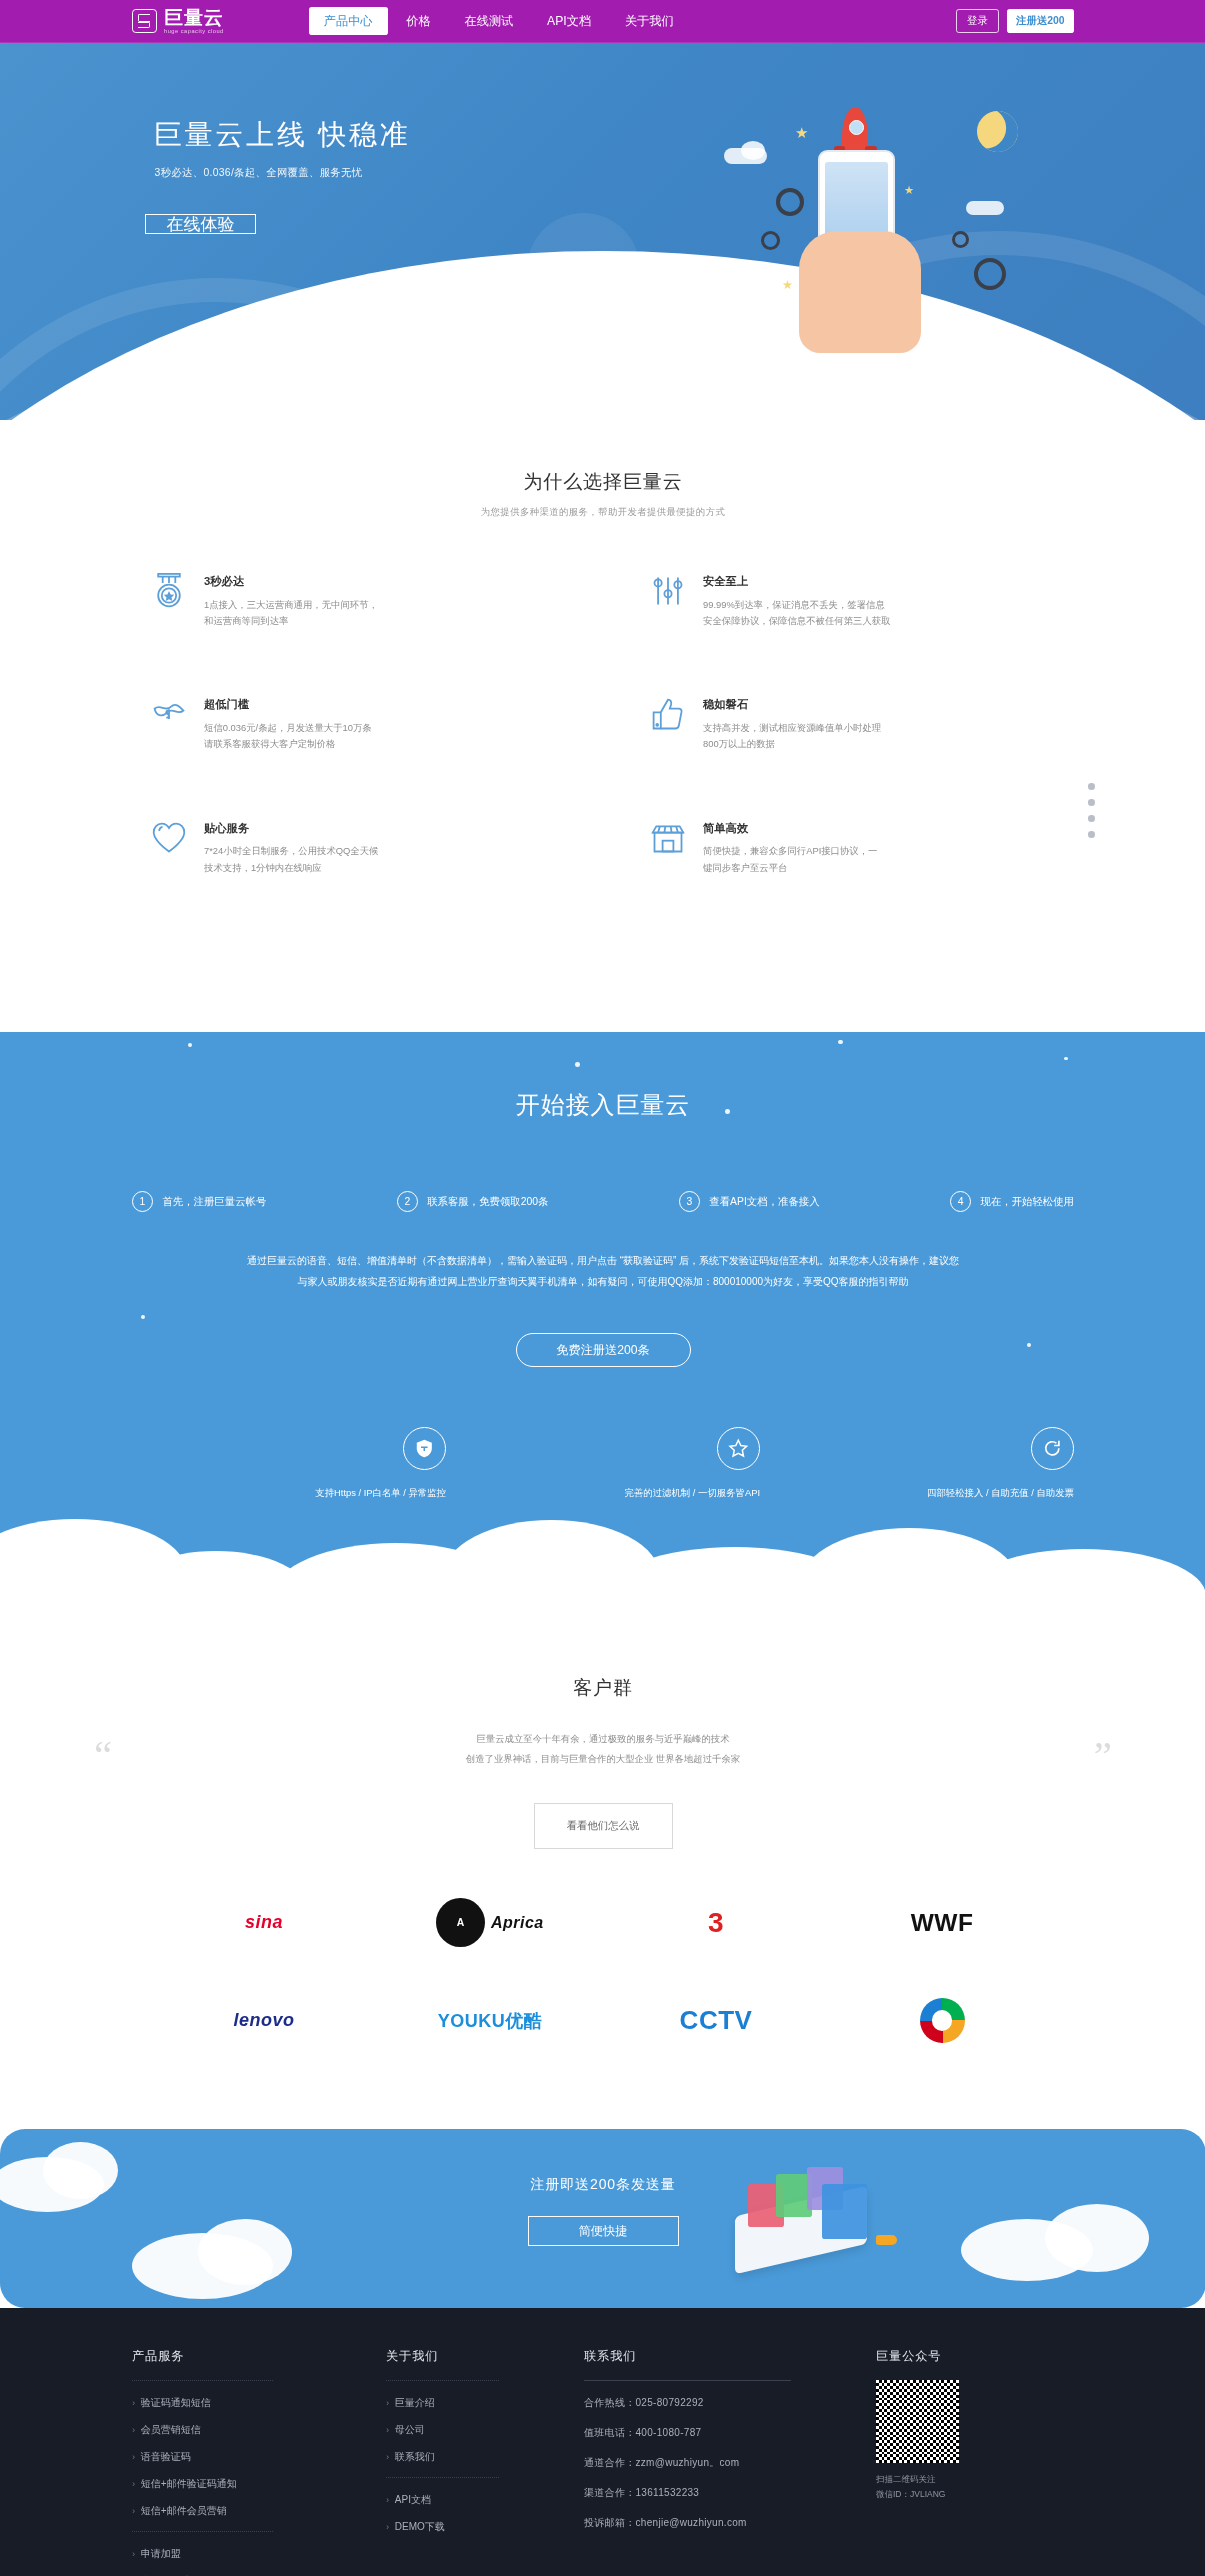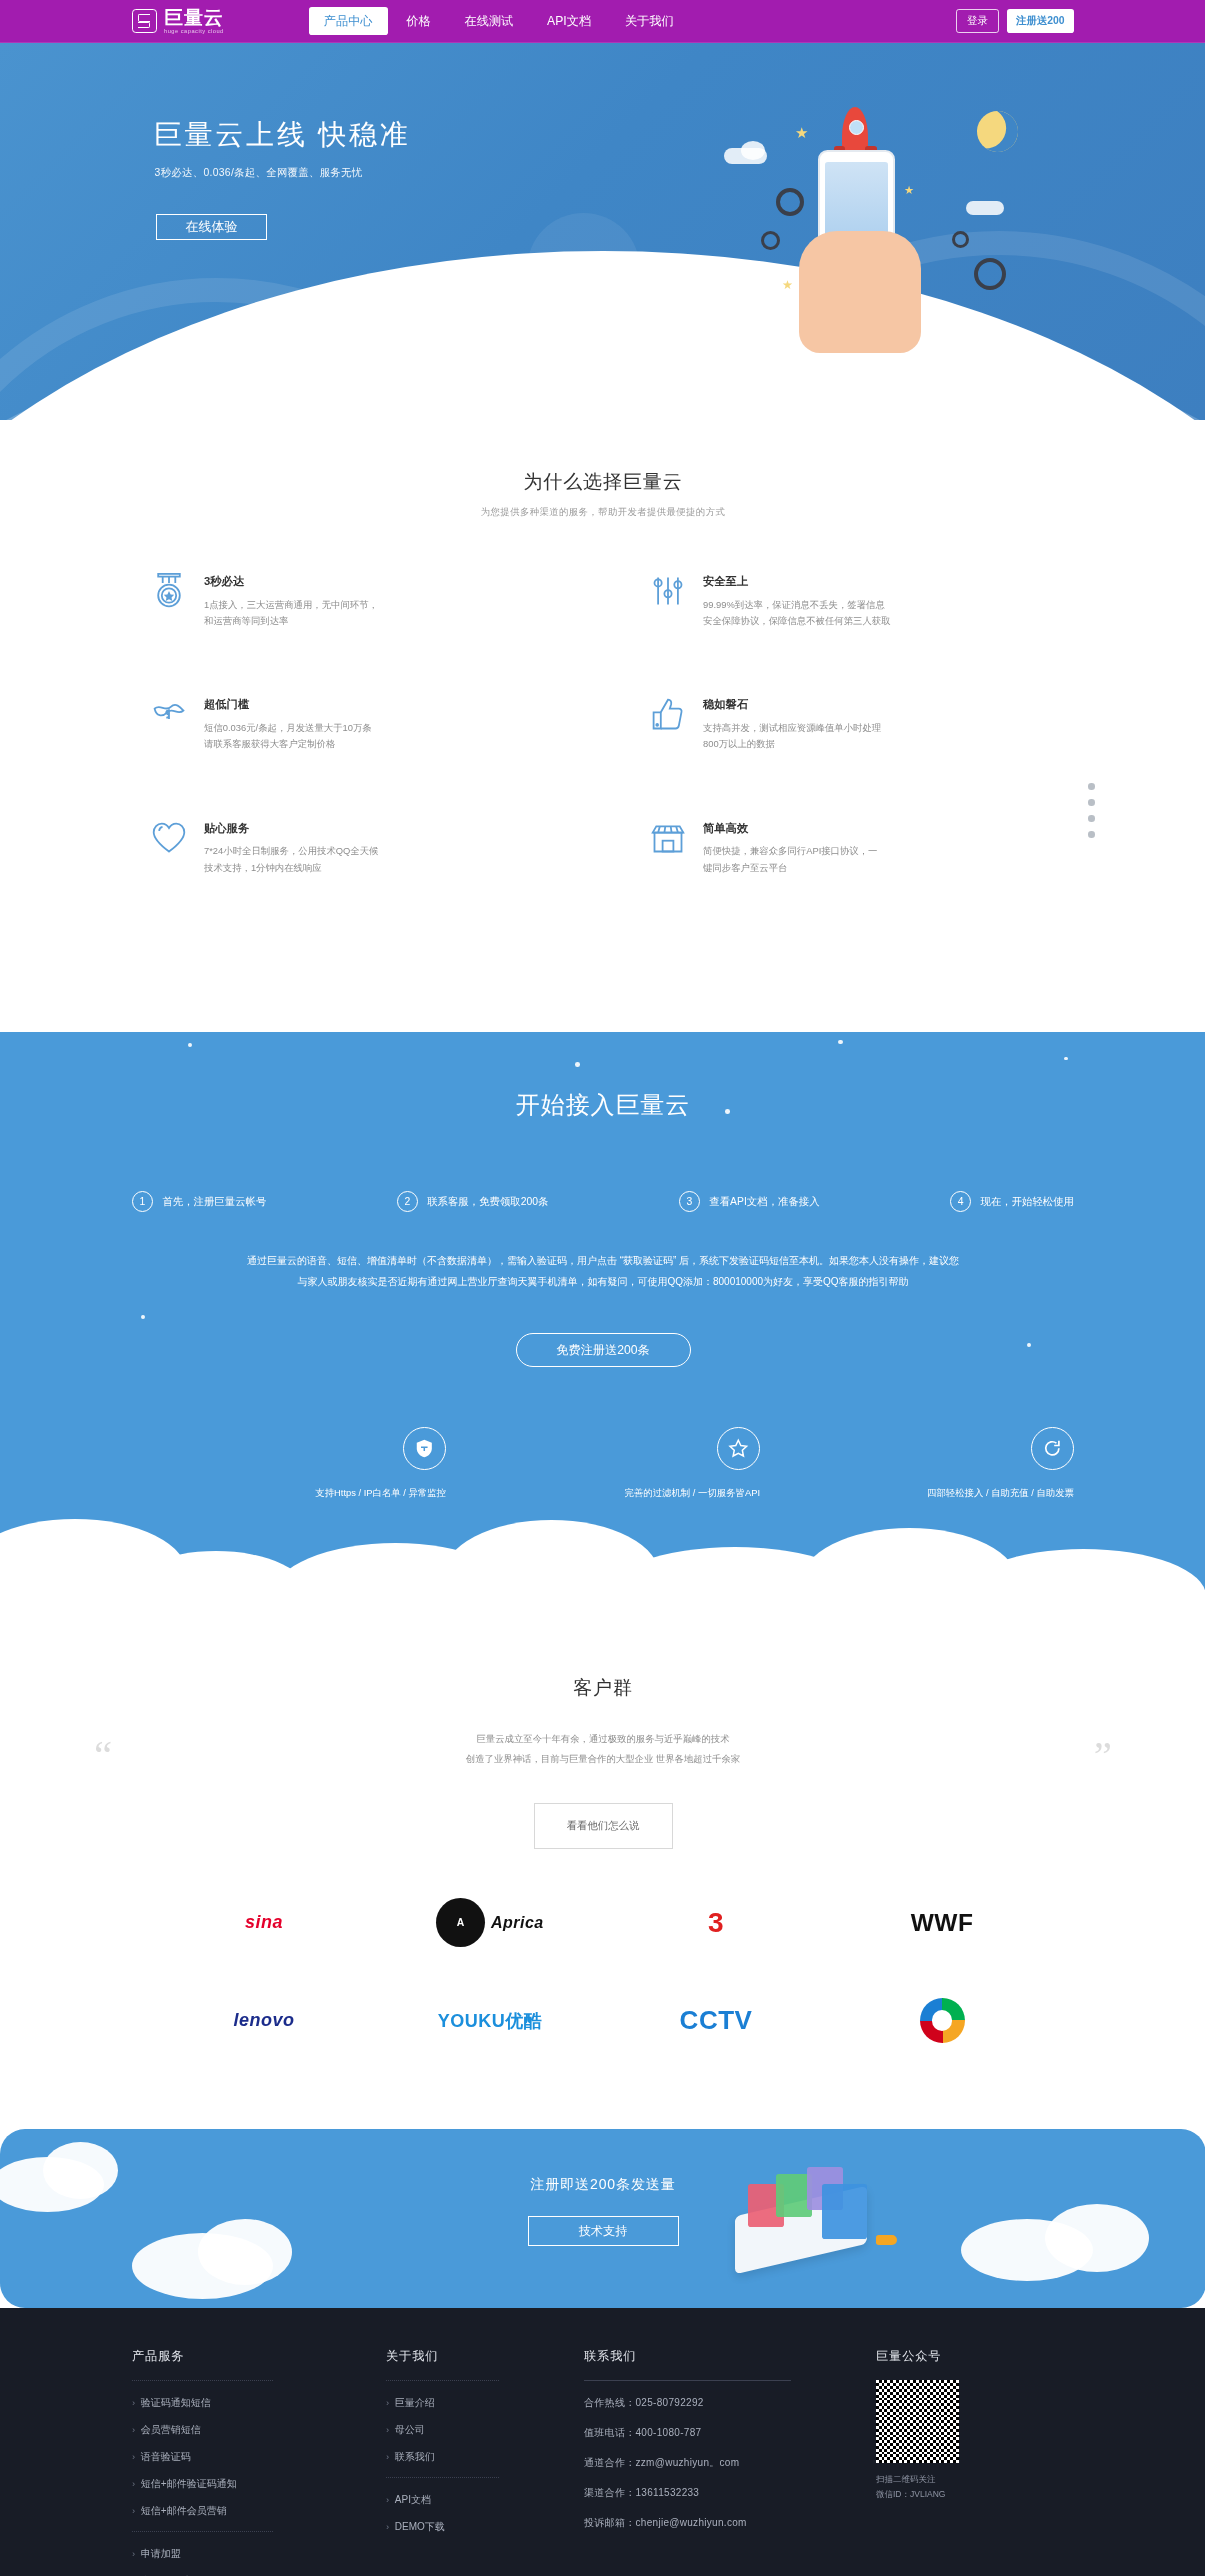--- a/index.html
+++ b/index.html
@@ -79,22 +79,22 @@
   }
   .hero-title {
     color:#fff; font-size:28px; letter-spacing:2.8px; font-weight:normal;
     margin-left:21.7px;
   }
   .hero-sub {
     color:rgba(255,255,255,.93); font-size:10.4px; margin-top:12.2px;
     margin-left:22.6px; letter-spacing:0.3px;
   }
   .hero-btn {
-    margin-top:34px; margin-left:24px; width:111px; height:26px;
-    border:0.9px solid #fff; color:#fff; font-size:13px;
+    margin-top:34px; margin-left:13px; width:111px; height:20px;
+    border:0.9px solid #fff; color:#fff; font-size:17px;
     display:flex; align-items:center; justify-content:center; cursor:pointer;
   }
   
   .illus { position:absolute; right:179px; top:47px; width:311px; height:273px; z-index:4; }
   .moon {
     position:absolute; right:9.4px; top:21px; width:41px; height:41px;
     border-radius:50%; background:#f5d87e;
     box-shadow:inset -12.2px 1.9px 0 0 #3f86c6;
     transform:rotate(25deg);
   }
@@ -604,21 +604,21 @@
     <div class="tablet"></div>
     <div class="card c-red"></div>
     <div class="card c-green"></div>
     <div class="card c-purple"></div>
     <div class="card c-blue"></div>
     <div class="mini-rocket"></div>
   </div>
 
   <div class="regbar-inner">
     <div class="regbar-title">注册即送200条发送量</div>
-    <div class="regbar-btn">技术支持</div>
+    <div class="regbar-btn">简便快捷</div>
   </div>
 </div>
 
 <div class="footer">
   <div class="footer-inner">
 
     <div class="fcol fcol-1">
       <div class="fh">产品服务</div>
       <div class="fdiv"></div>
       <div class="flink">

